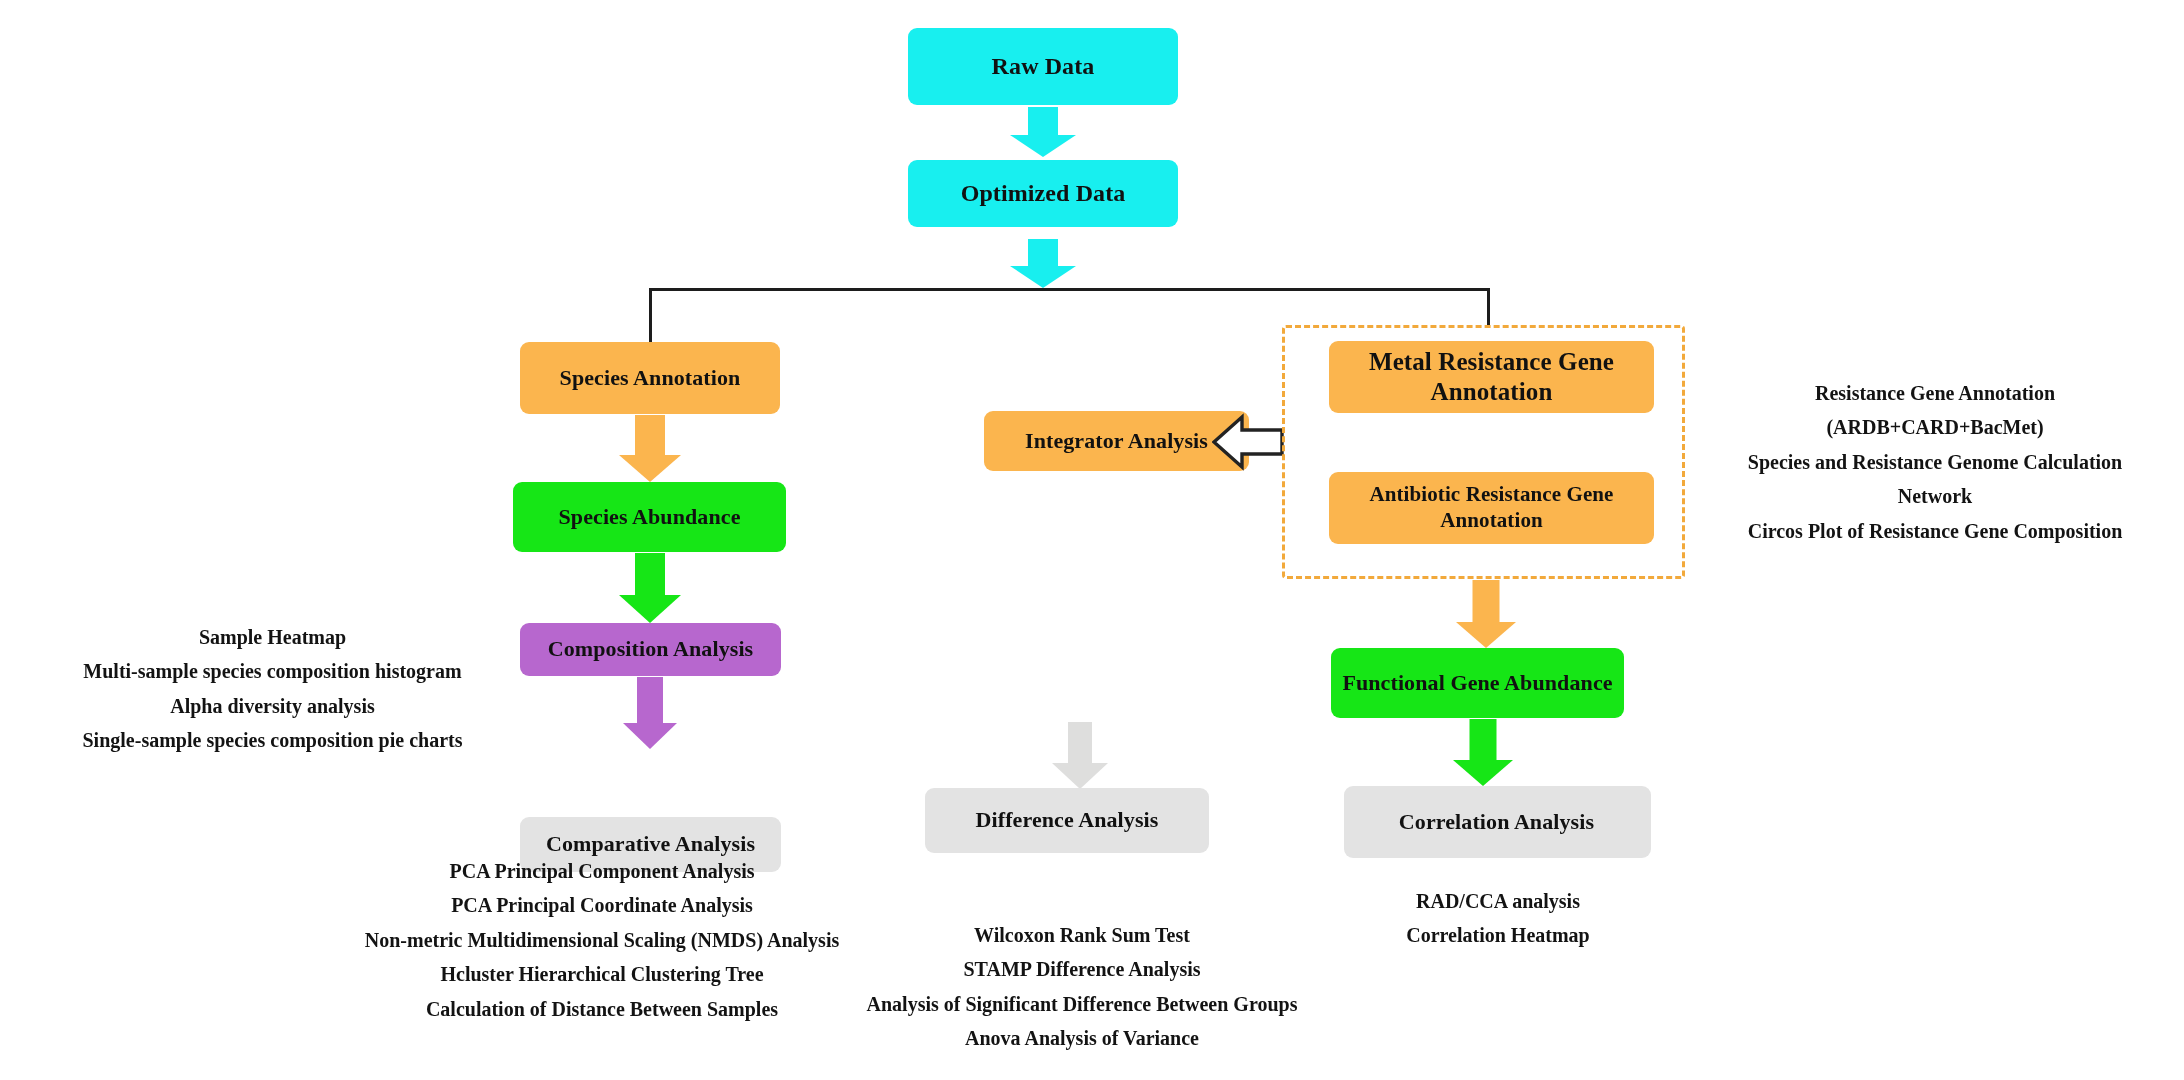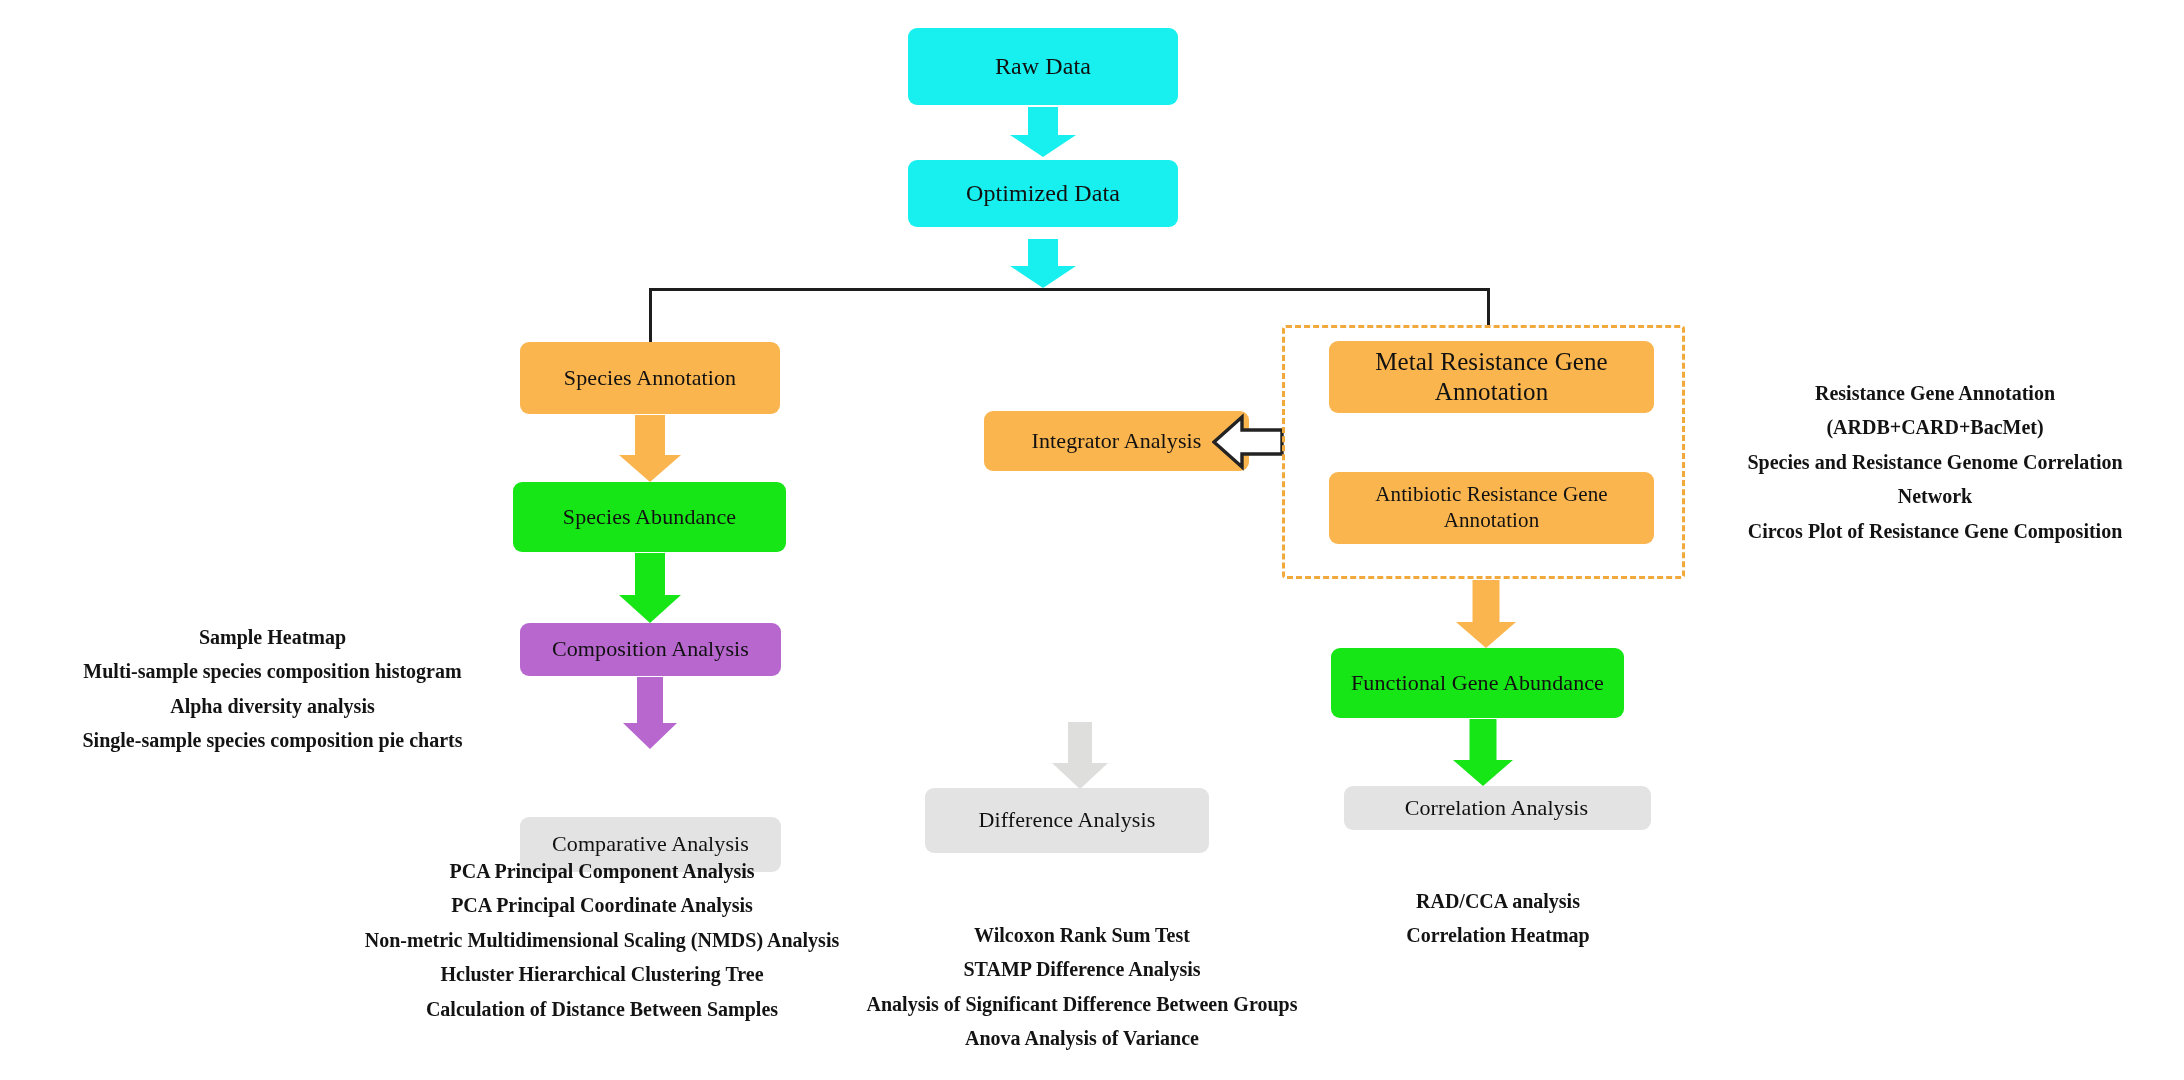--- a/index.html
+++ b/index.html
@@ -13,21 +13,21 @@
 
   
   .node{
     position:absolute;
     box-sizing:border-box;
     display:flex;
     align-items:center;
     justify-content:center;
     text-align:center;
     border-radius:9px;
-    font-weight:normal;
+    font-weight:bold;
     color:#111111;
     line-height:1.22;
     letter-spacing:.1px;
     padding:2px 8px;
   }
   .cyan   {background:#18efef;}
   .orange {background:#fbb54e;}
   .green  {background:#16e616;}
   .purple {background:#b767ce;}
   .grey   {background:#e3e3e3;}
@@ -162,35 +162,35 @@
 
   <div class="node green" style="left:1331px;top:648px;width:293px;height:70px;font-size:22px;">
     <span>Functional Gene Abundance</span>
   </div>
 
   <div class="barrow" style="left:1438px;top:719px;width:90px;height:67px;">
     <div class="shaft" style="width:27px;height:41px;background:#16e616;"></div>
     <div class="head" style="border-width:26px 30px 0 30px;border-top-color:#16e616;"></div>
   </div>
 
-  <div class="node grey" style="left:1344px;top:786px;width:307px;height:44px;font-size:22px;padding-left:6px;">
+  <div class="node grey" style="left:1344px;top:786px;width:307px;height:72px;font-size:22px;padding-left:6px;">
     <span>Correlation Analysis</span>
   </div>
 
   <div class="annot" style="left:45px;top:620px;width:455px;font-size:20px;">
     <div>Sample Heatmap</div>
     <div>Multi-sample species composition histogram</div>
     <div>Alpha diversity analysis</div>
     <div>Single-sample species composition pie charts</div>
   </div>
 
   <div class="annot" style="left:1700px;top:376px;width:470px;font-size:20px;">
     <div>Resistance Gene Annotation</div>
     <div>(ARDB+CARD+BacMet)</div>
-    <div>Species and Resistance Genome Correlation</div>
+    <div>Species and Resistance Genome Calculation</div>
     <div>Network</div>
     <div>Circos Plot of Resistance Gene Composition</div>
   </div>
 
   <div class="annot" style="left:312px;top:854px;width:580px;font-size:20px;">
     <div>PCA Principal Component Analysis</div>
     <div>PCA Principal Coordinate Analysis</div>
     <div>Non-metric Multidimensional Scaling (NMDS) Analysis</div>
     <div>Hcluster Hierarchical Clustering Tree</div>
     <div>Calculation of Distance Between Samples</div>

